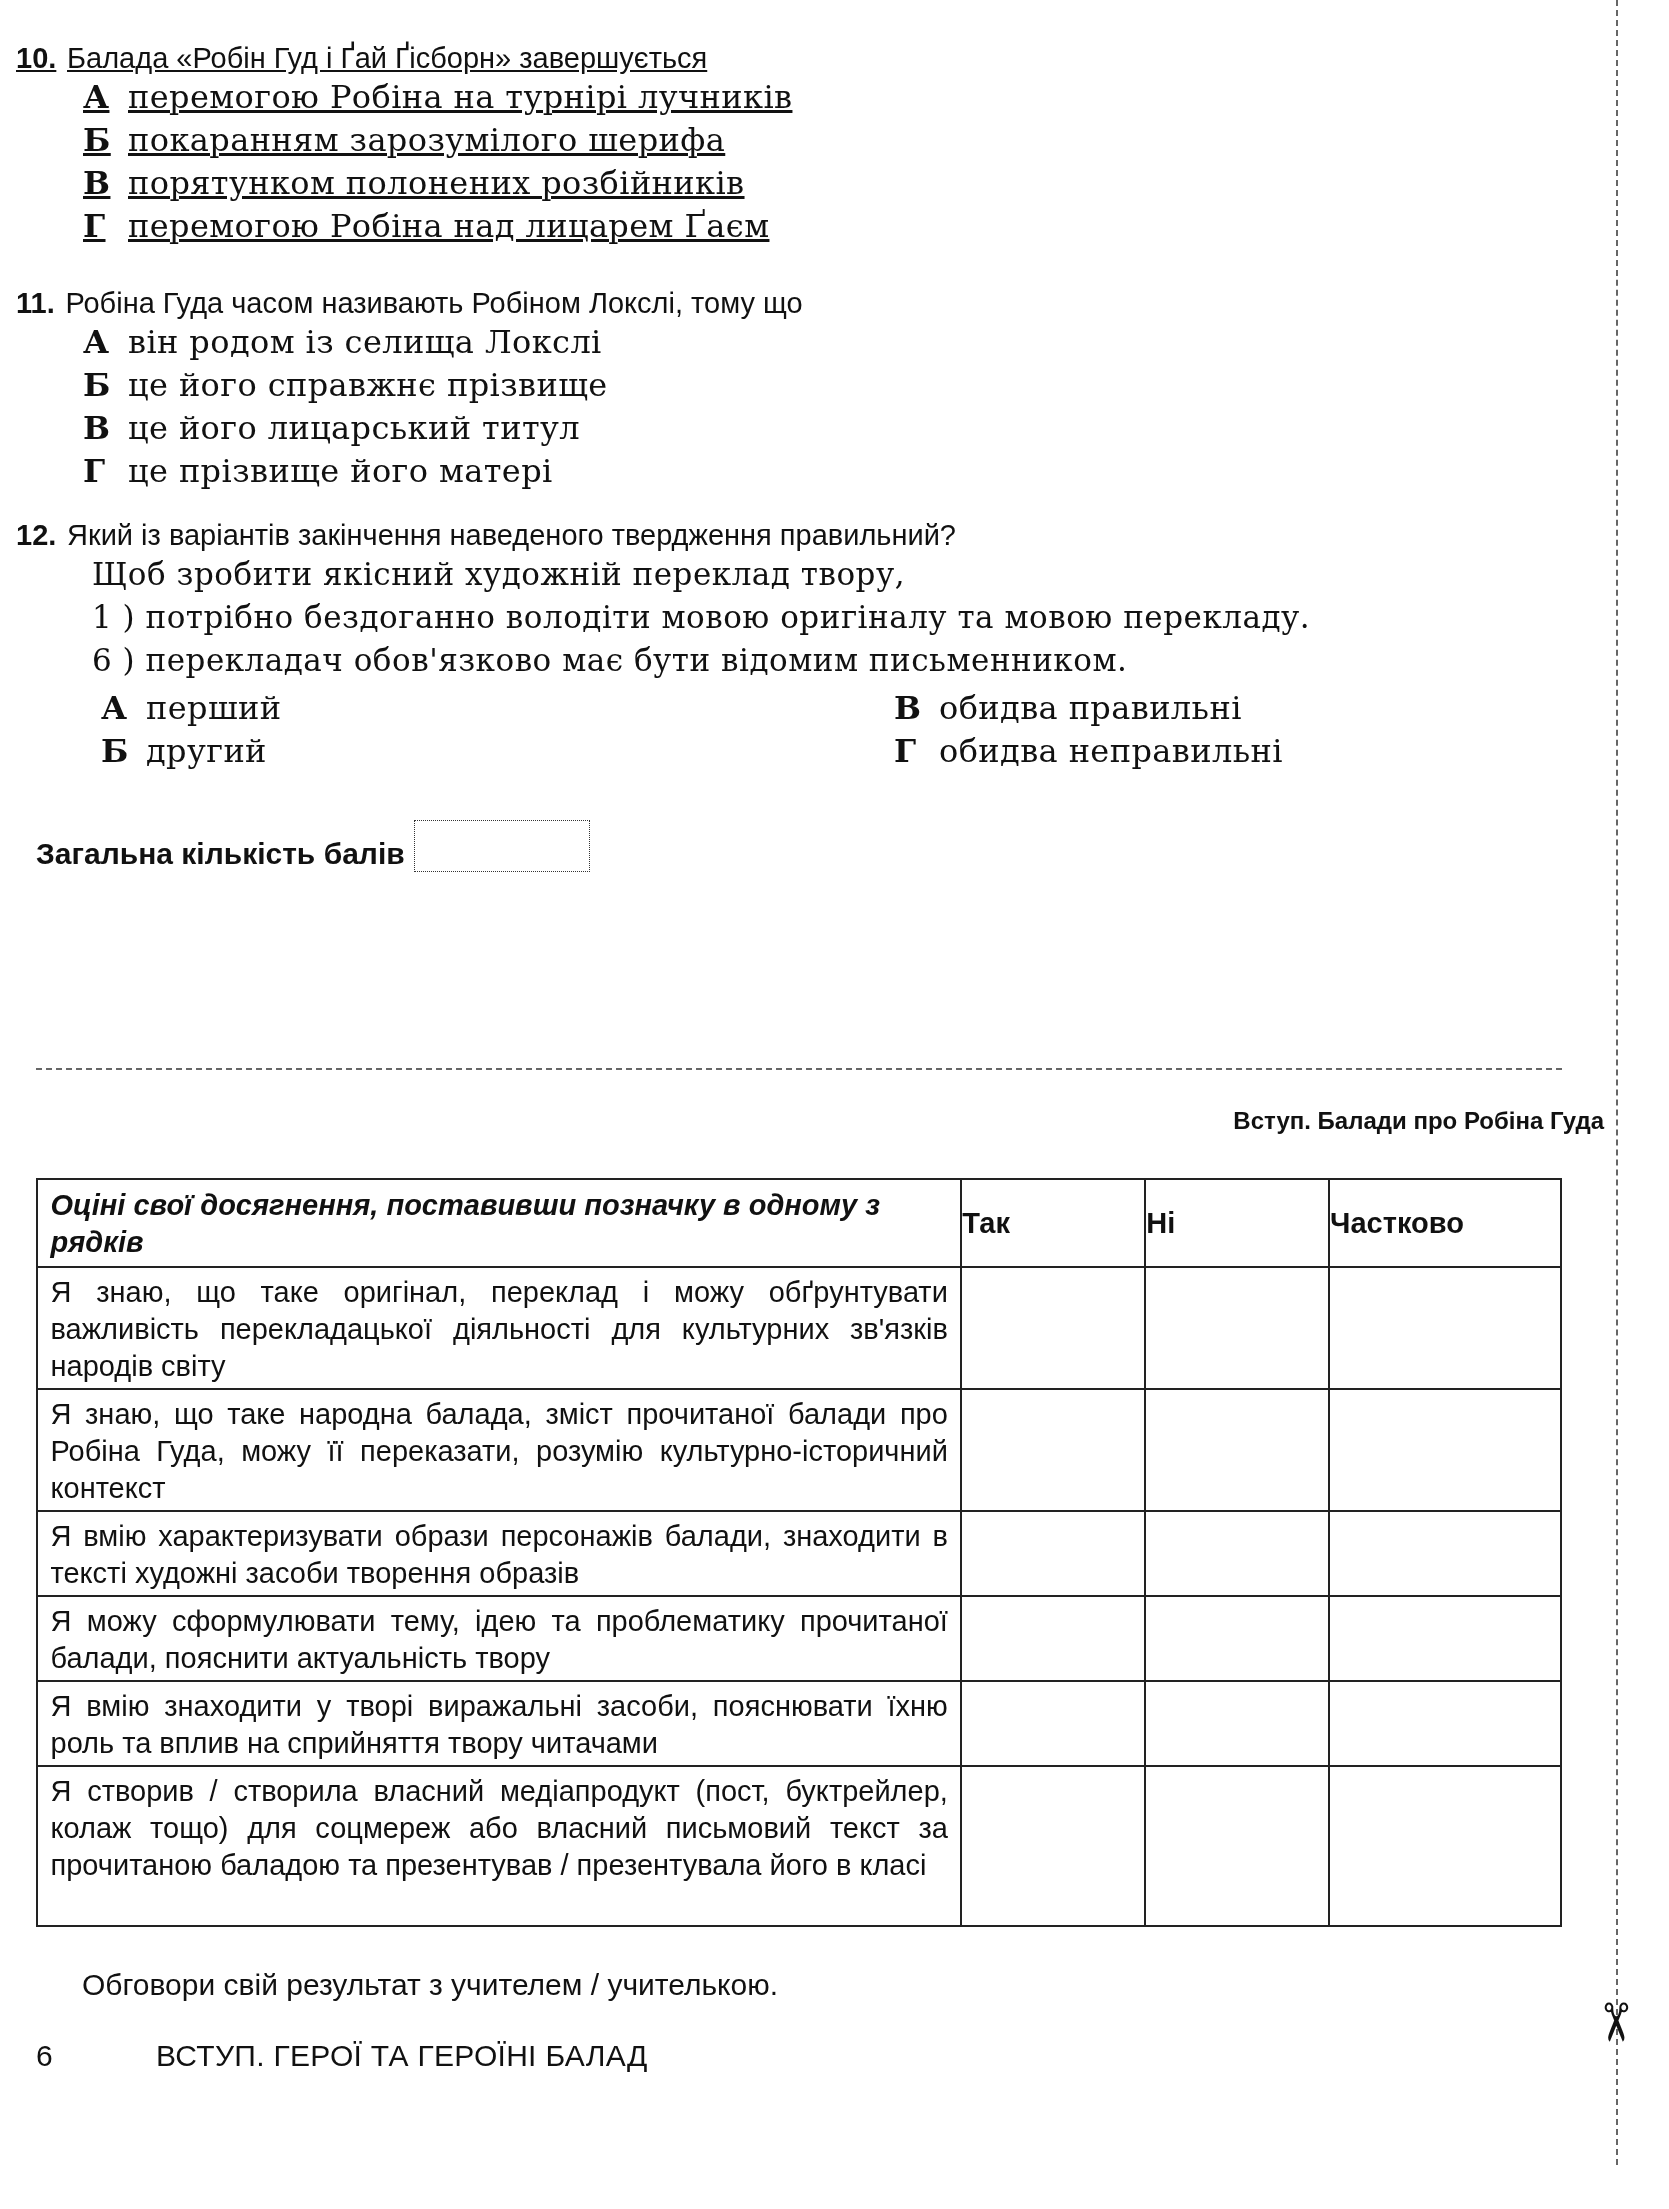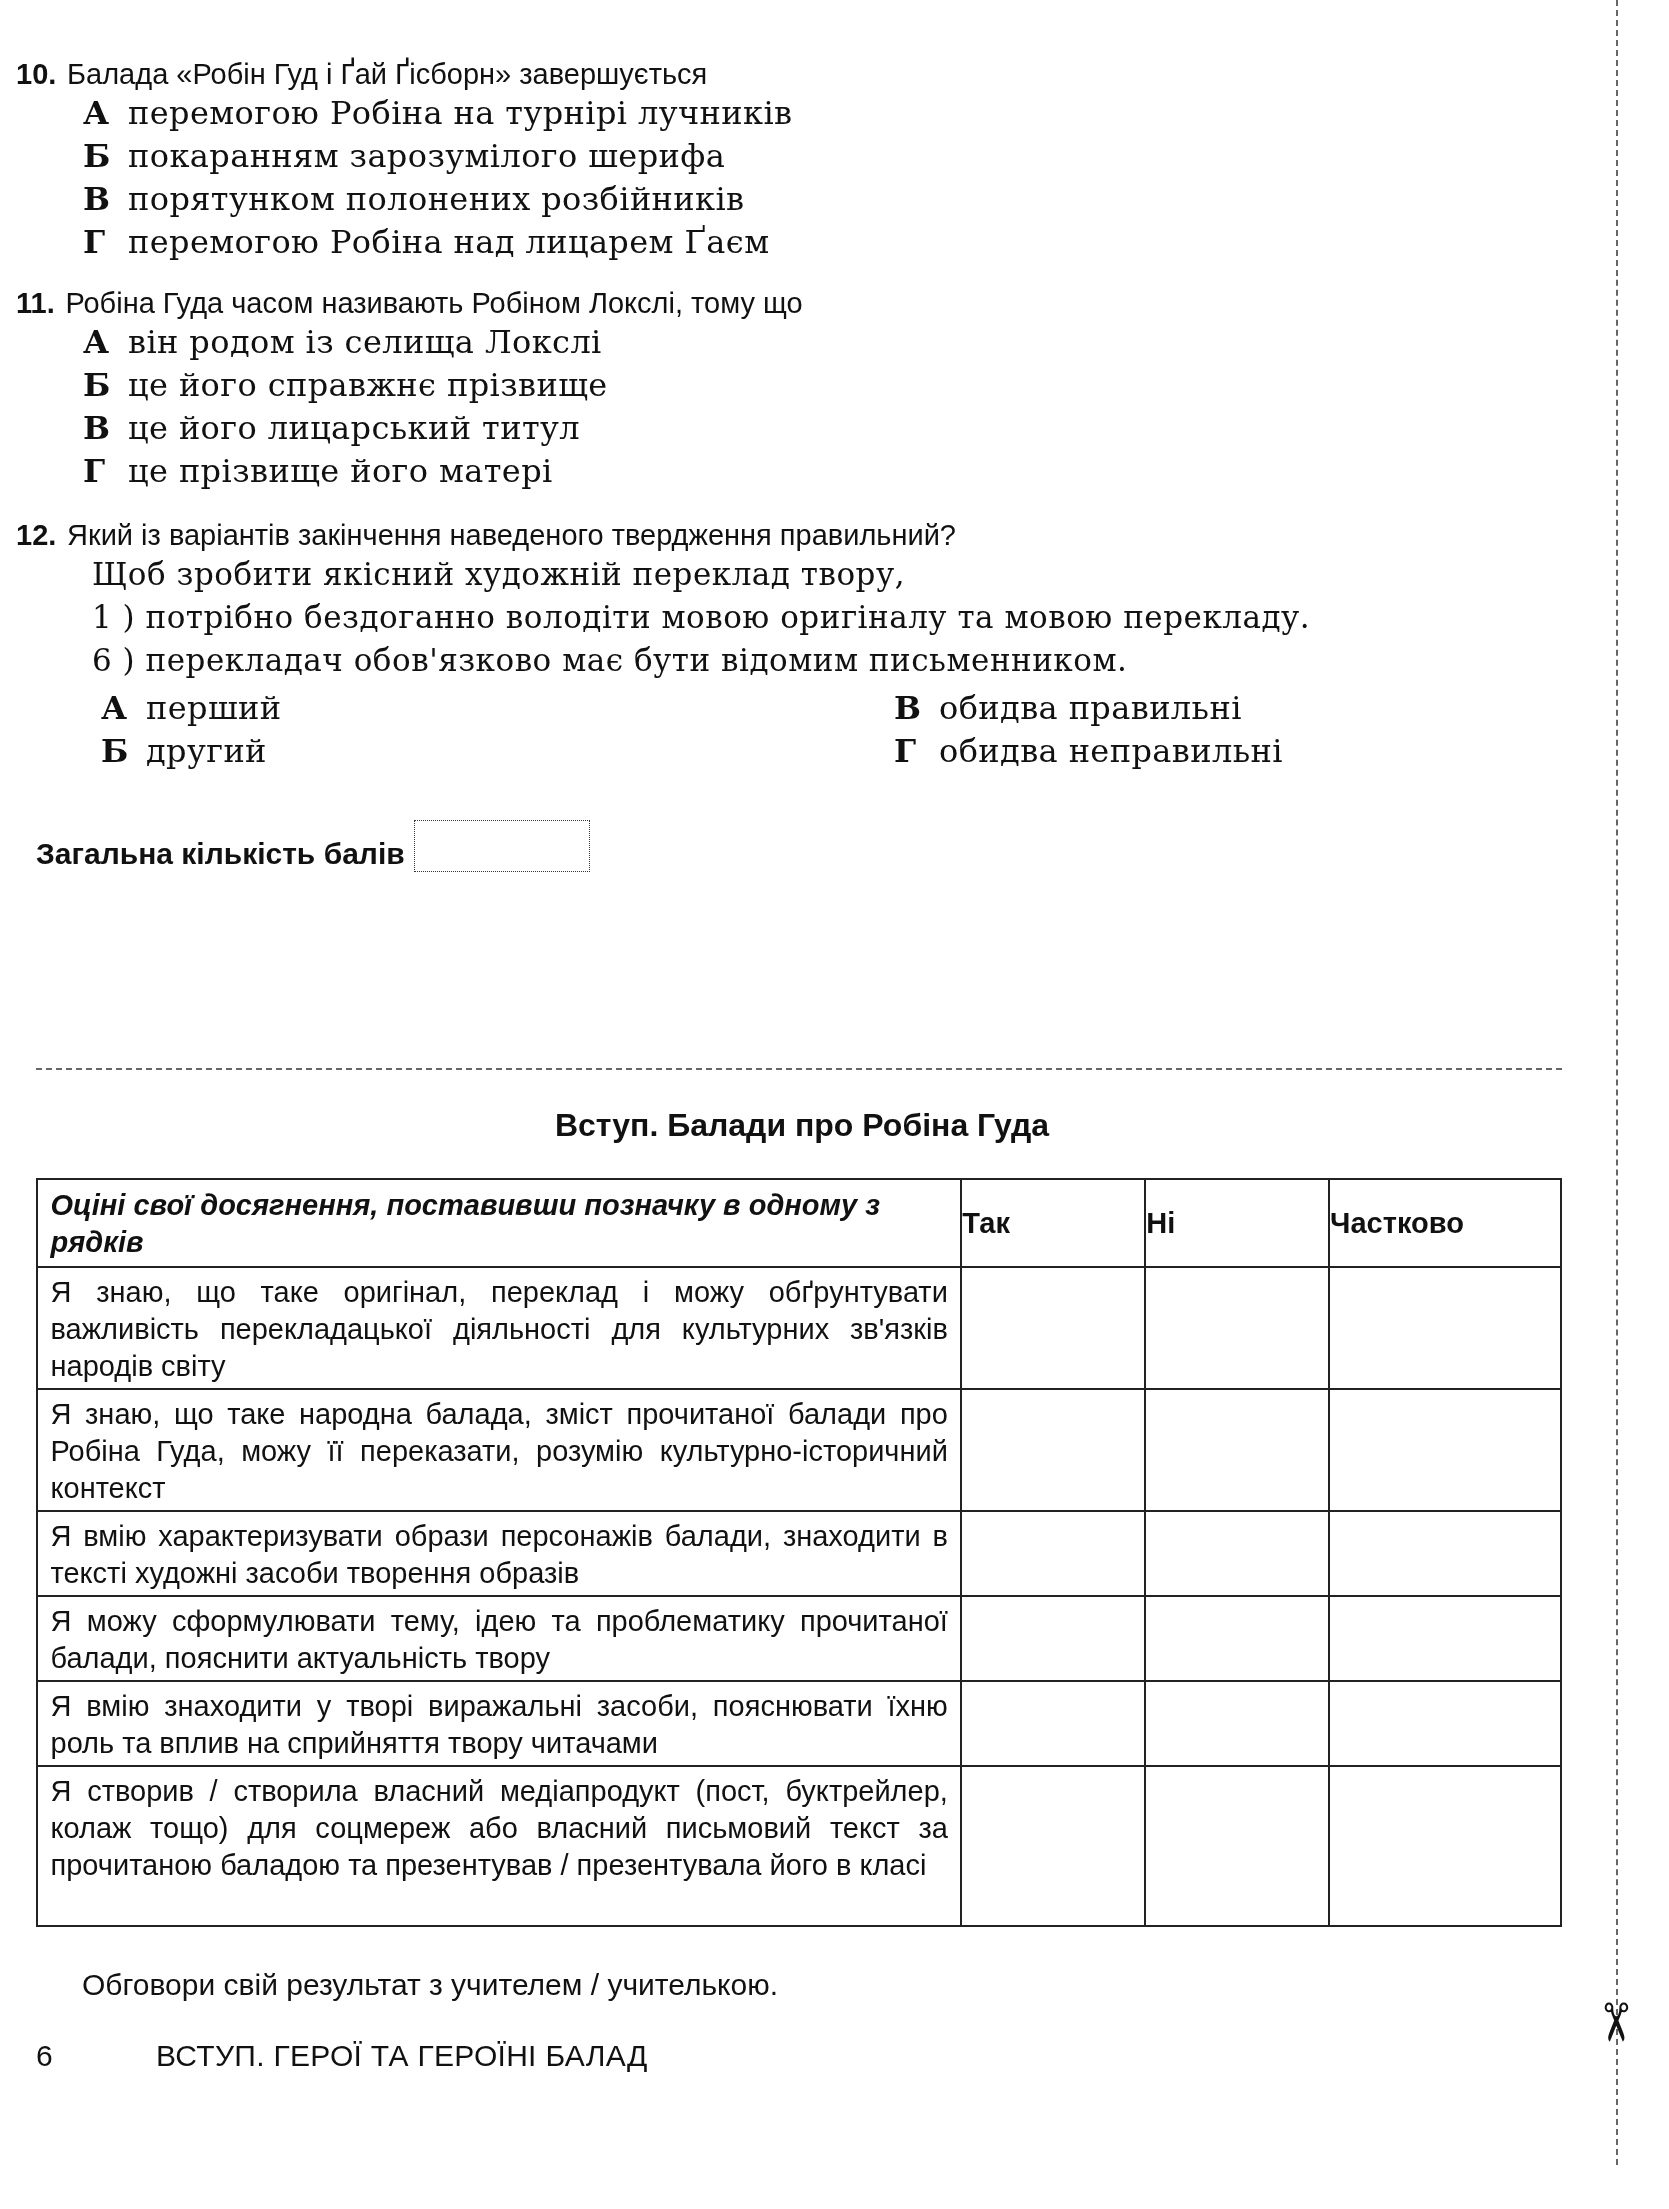--- a/index.html
+++ b/index.html
@@ -10,33 +10,33 @@
   .q-stem { font-family: "Liberation Sans", sans-serif; font-size: 29px; line-height: 36px; color: #111; }
   .q-num { font-weight: bold; margin-right: 10.7px; }
   .opts { margin-left: 67px; }
   .opt { font-family: "DejaVu Serif", serif; font-size: 32px; line-height: 43px; letter-spacing: 0.4px; display: flex; }
   .opt .letter { font-weight: bold; width: 45px; display: inline-block; }
 
   .italic-block { font-family: "DejaVu Serif", serif; font-size: 31px; line-height: 43px; margin-left: 76px; letter-spacing: 0.5px; }
 
   .two-col { display: grid; grid-template-columns: 793px 446px; margin-left: 85px; margin-top: 5.3px; }
 
-  #q10 { top: 56px; }
+  #q10 { top: 40px; text-decoration: underline; }
   #q11 { top: 285px; }
   #q12 { top: 517px; }
 
   .total-score { position: absolute; left: 36px; top: 820px; display: flex; align-items: flex-end; text-align: right; }
   .total-score .label { font-family: "Liberation Sans", sans-serif; font-weight: bold; font-size: 30px; line-height: 36px; }
   .score-box { width: 176px; height: 52px; border: 1.8px dotted #333; margin-left: 9px; }
 
   .cut-line-h { position: absolute; left: 36px; top: 1068px; width: 1526px; border-top: 2.7px dashed #666; }
   .cut-line-v { position: absolute; left: 1616px; top: 0; height: 2165px; border-left: 2.7px dashed #666; }
   .scissors { position: absolute; left: 1593px; top: 1996px; font-size: 53px; line-height: 53px; transform: rotate(90deg); color: #111; font-family: "DejaVu Sans", sans-serif; }
 
-  .section-title { position: absolute; left: 0; width: 1604px; top: 1107px; text-align: center; font-family: "Liberation Sans", sans-serif; font-weight: bold; font-size: 32px; }
+  .section-title { position: absolute; left: 0; width: 1604px; top: 1107px; text-align: right; font-family: "Liberation Sans", sans-serif; font-weight: bold; font-size: 24px; }
 
   table.self-eval { position: absolute; left: 36px; top: 1178px; width: 1526px; border-collapse: collapse; font-family: "Liberation Sans", sans-serif; font-size: 29px; }
   table.self-eval th, table.self-eval td { border: 2.2px solid #222; vertical-align: top; }
   table.self-eval th { font-weight: bold; text-align: left; vertical-align: middle; }
   table.self-eval th.desc { text-align: left; font-style: italic; padding: 7.1px 12.5px 5.3px 12.5px; line-height: 37px; vertical-align: top; }
   table.self-eval td.desc { padding: 5.3px 12.5px 3.6px 12.5px; line-height: 37px; text-align: justify; }
   col.c1 { width: 925px; } col.c2 { width: 184px; } col.c3 { width: 184px; } col.c4 { width: 232px; }
 
   .discuss { position: absolute; left: 82px; top: 1968px; font-family: "Liberation Sans", sans-serif; font-size: 30px; }
   .footer { position: absolute; left: 36px; top: 2039px; font-family: "Liberation Sans", sans-serif; font-size: 30px; display: flex; }

